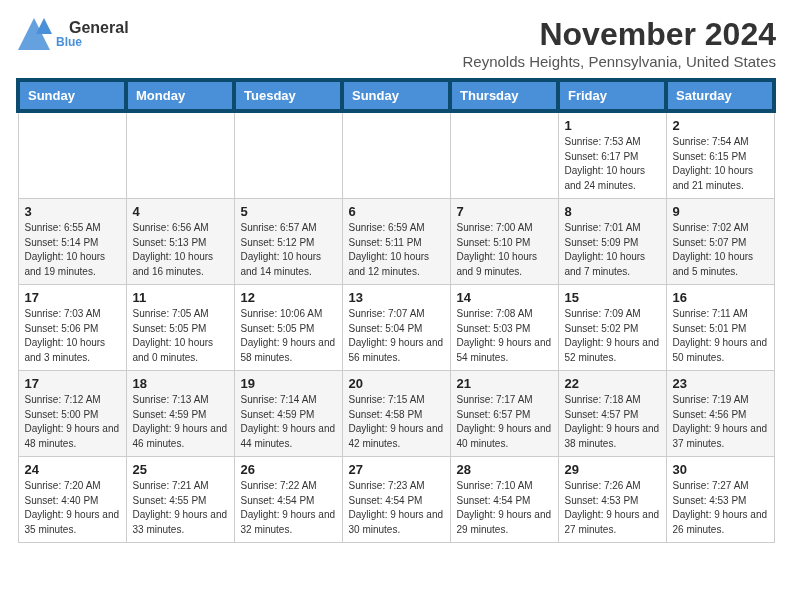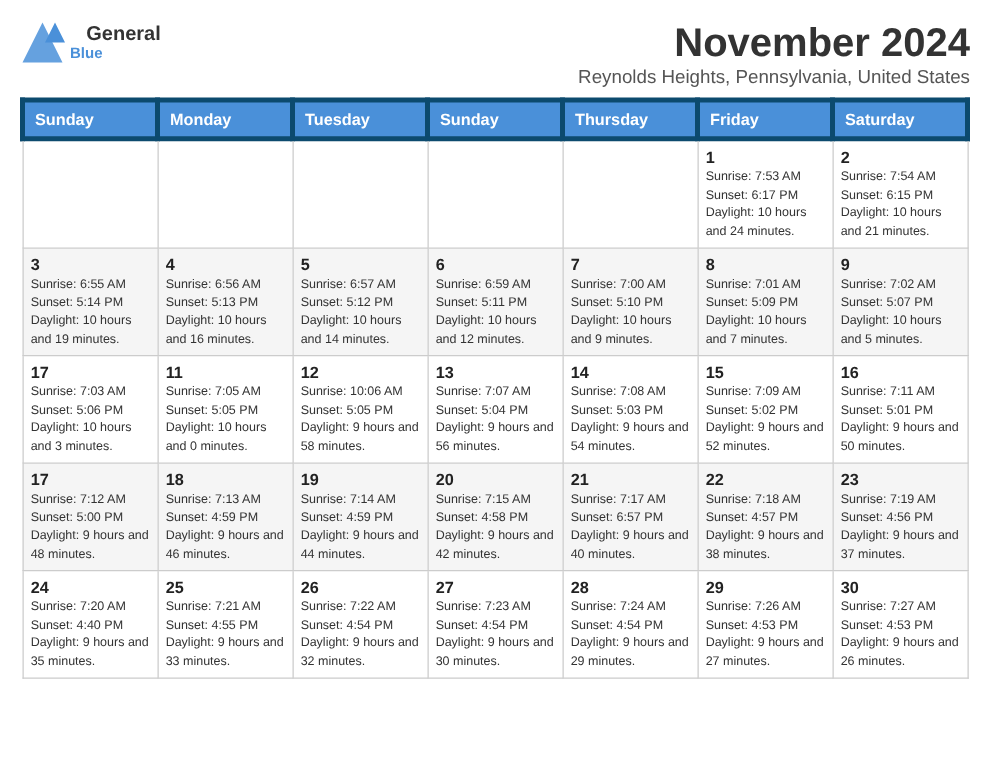--- a/index.html
+++ b/index.html
@@ -318,21 +318,21 @@
         </td>
         <td>
           <div class="day-number">27</div>
           <div class="day-info">Sunrise: 7:23 AM
 Sunset: 4:54 PM
 Daylight: 9 hours
 and 30 minutes.</div>
         </td>
         <td>
           <div class="day-number">28</div>
-          <div class="day-info">Sunrise: 7:24 AM
+          <div class="day-info">Sunrise: 7:10 AM
 Sunset: 4:54 PM
 Daylight: 9 hours
 and 29 minutes.</div>
         </td>
         <td>
           <div class="day-number">29</div>
           <div class="day-info">Sunrise: 7:26 AM
 Sunset: 4:53 PM
 Daylight: 9 hours
 and 27 minutes.</div>

